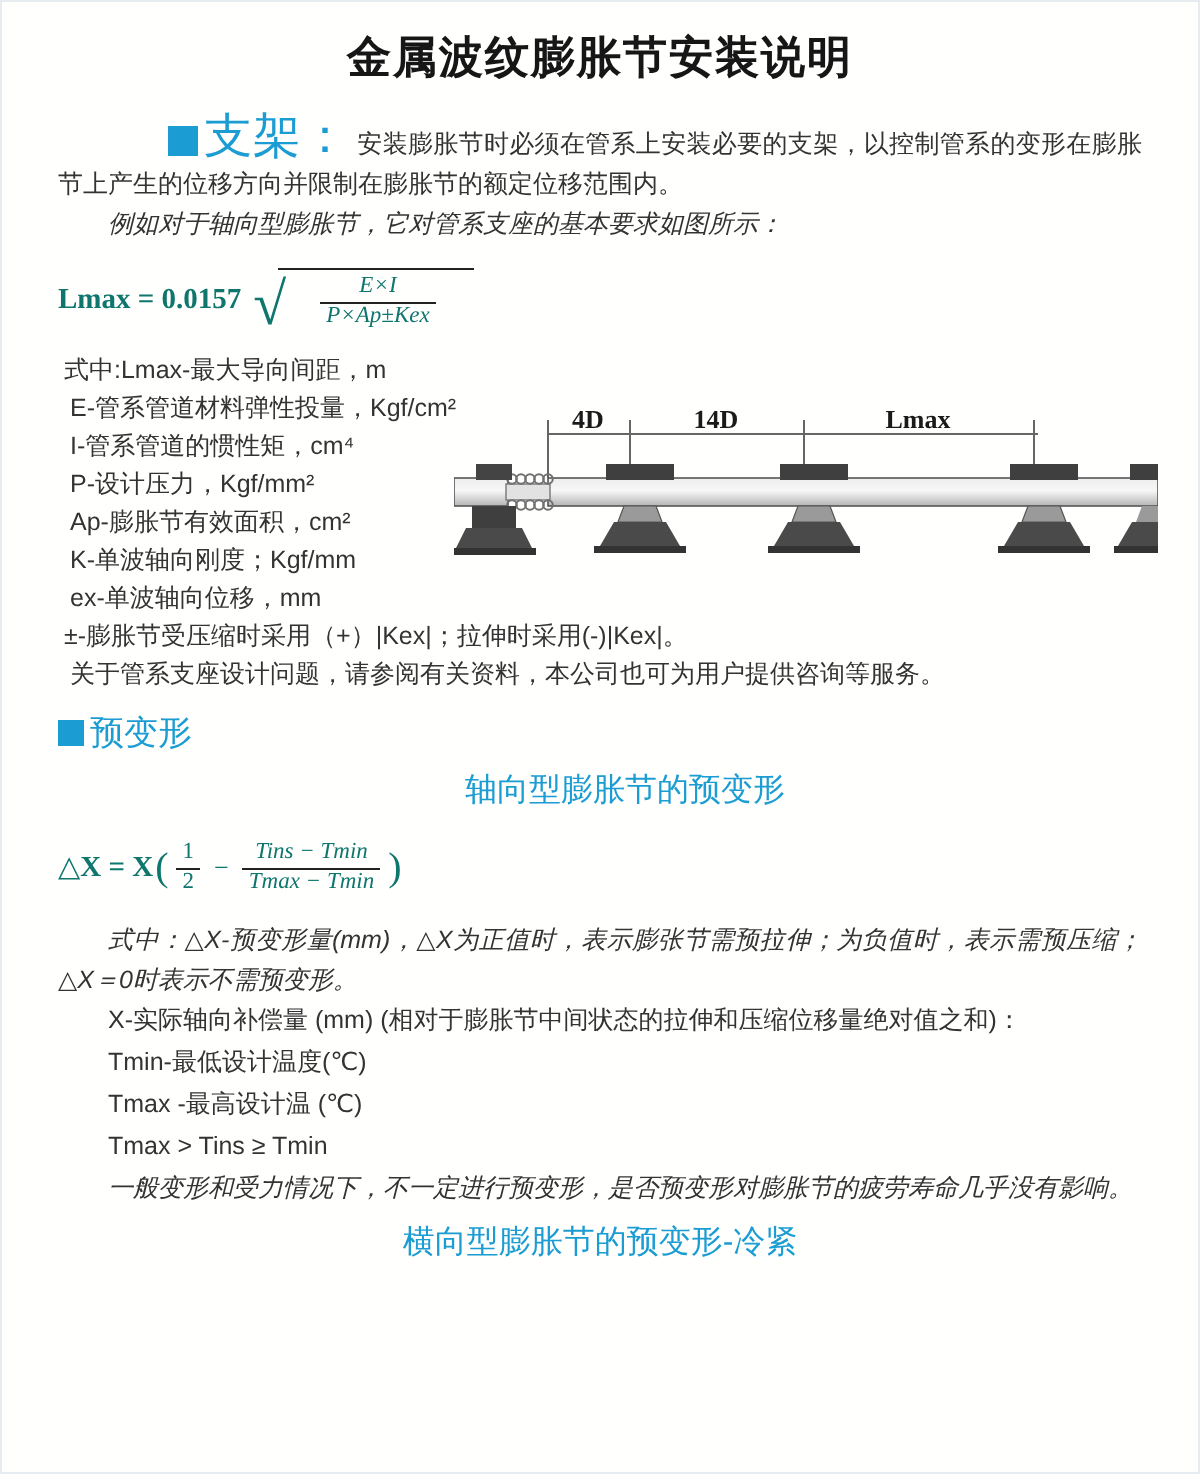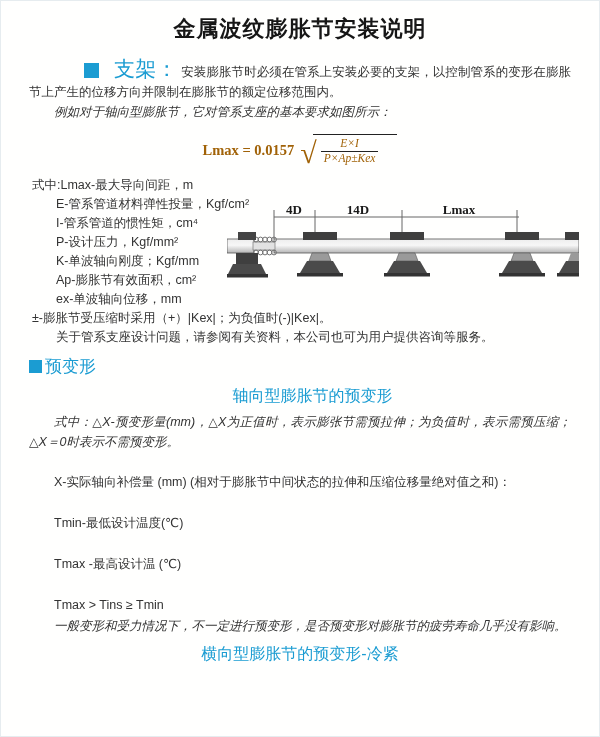--- a/index.html
+++ b/index.html
@@ -20,52 +20,52 @@
     margin-bottom: 17px;
   }
   .para { text-align: justify; }
   .indent { text-indent: 2em; font-style: italic; }
   .sq {
     display: inline-block; width: 15px; height: 15px;
     background: var(--accent); vertical-align: -2px; margin-right: 3px;
   }
   .sq.small { width: 13px; height: 13px; vertical-align: -1px; }
   .support-lead { text-indent: 55px; }
-  .blue-head { color: var(--accent); font-size: 21px; font-weight: 400; margin-right: 4px; margin-left: 12px; }
+  .blue-head { color: var(--accent); font-size: 24px; font-weight: 400; margin-right: 4px; }
   .section-head { margin: 9px 0 4px 0; }
   .section-head .txt { color: var(--accent); font-size: 17px; font-weight: 400; }
   .sub-head { color: var(--accent); font-size: 16px; font-weight: 400; margin: 8px 0 6px 25px; text-align: center; }
   .sub-head.flush { margin-left: 0; }
 
   
   .formula-row {
-    display: flex; align-items: center; justify-content: center;
+    display: flex; align-items: center; justify-content: flex-start;
     font-family: "Liberation Serif", "DejaVu Serif", serif;
-    margin: 8px 0 6px 0; min-height: 40px; color: #a16207;
+    margin: 8px 0 6px 0; min-height: 40px; color: #0f766e;
   }
   .f-bold { font-weight: 700; font-size: 14.5px; }
   .f-mid  { font-size: 13px; margin: 0 4px; }
   .paren  { font-size: 20px; font-weight: 400; margin: 0 1px; }
   .frac { display: inline-block; text-align: center; vertical-align: middle;
           font-size: 11.5px; line-height: 1.2; margin: 0 3px; }
   .frac .num, .frac .den { display: block; padding: 0 3px; }
   .frac .den { border-top: 1px solid #222; }
   .ital { font-style: italic; }
   .sqrt { display: inline-flex; align-items: center; margin-left: 6px; }
   .sqrt-sign { font-size: 30px; line-height: 0.9; font-weight: 400; margin-right: -4px; margin-top: 4px; }
-  .radicand { display: inline-block; border-top: 1.5px solid #222; padding: 2px 16px 0 5px; }
+  .radicand { display: inline-block; border-top: 1.5px solid #222; padding: 2px 16px 0 18px; }
 
   
   .defs-wrap { position: relative; margin-top: 4px; min-height: 172px; }
   .def-line { line-height: 19px; margin-left: 3px; }
-  .def-line.sub { margin-left: 27px; }
+  .def-line.sub { margin-left: 6px; }
   .diagram { position: absolute; top: 27px; right: -8px; }
 
   
-  .param-line { margin-left: 25px; line-height: 21px; margin-top: 20px; }
+  .param-line { margin-left: 25px; line-height: 21px; }
 </style>
 </head>
 <body>
 
 <div class="page">
 
   <h1 class="title">金属波纹膨胀节安装说明</h1>
 
   <p class="para support-lead"><span class="sq"></span><span class="blue-head">支架：</span><span>安装膨胀节时必须在管系上安装必要的支架，以控制管系的变形在膨胀节上产生的位移方向并限制在膨胀节的额定位移范围内。</span></p>
 
@@ -82,24 +82,24 @@
         </span>
       </span>
     </span>
   </div>
 
   <div class="defs-wrap">
     <div class="def-line">式中:Lmax-最大导向间距，m</div>
     <div class="def-line sub">E-管系管道材料弹性投量，Kgf/cm²</div>
     <div class="def-line sub">I-管系管道的惯性矩，cm⁴</div>
     <div class="def-line sub">P-设计压力，Kgf/mm²</div>
+    <div class="def-line sub">Ap-膨胀节有效面积，cm²</div>
     <div class="def-line sub">K-单波轴向刚度；Kgf/mm</div>
-    <div class="def-line sub">Ap-膨胀节有效面积，cm²</div>
     <div class="def-line sub">ex-单波轴向位移，mm</div>
-    <div class="def-line">±-膨胀节受压缩时采用（+）|Kex|；为负值时(-)|Kex|。</div>
+    <div class="def-line">±-膨胀节受压缩时采用（+）|Kex|；拉伸时采用(-)|Kex|。</div>
     <div class="def-line sub">关于管系支座设计问题，请参阅有关资料，本公司也可为用户提供咨询等服务。</div>
 
     <svg class="diagram" width="352" height="96" viewBox="0 0 352 96">
       <defs>
         <linearGradient id="pipeGrad" x1="0" y1="0" x2="0" y2="1">
           <stop offset="0" stop-color="#ededed"></stop>
           <stop offset="0.45" stop-color="#f7f7f7"></stop>
           <stop offset="1" stop-color="#b5b5b5"></stop>
         </linearGradient>
       </defs>
@@ -166,20 +166,34 @@
         <rect x="330" y="70" width="22" height="3.5" fill="#333"></rect>
       </g>
     </svg>
   </div>
 
   <div class="section-head"><span class="sq small"></span><span class="txt">预变形</span></div>
 
 
   <h3 class="sub-head">轴向型膨胀节的预变形</h3>
 
+  <div class="formula-row">
+    <span class="f-bold">△X = X</span>
+    <span class="paren">(</span>
+    <span class="frac">
+      <span class="num">1</span>
+      <span class="den">2</span>
+    </span>
+    <span class="f-mid">−</span>
+    <span class="frac ital">
+      <span class="num">Tins − Tmin</span>
+      <span class="den">Tmax − Tmin</span>
+    </span>
+    <span class="paren">)</span>
+  </div>
 
   <p class="para indent">式中：△X-预变形量(mm)，△X为正值时，表示膨张节需预拉伸；为负值时，表示需预压缩；△X＝0时表示不需预变形。</p>
 
   <div class="param-line">X-实际轴向补偿量 (mm) (相对于膨胀节中间状态的拉伸和压缩位移量绝对值之和)：</div>
   <div class="param-line">Tmin-最低设计温度(℃)</div>
   <div class="param-line">Tmax -最高设计温 (℃)</div>
   <div class="param-line">Tmax &gt; Tins ≥ Tmin</div>
 
   <p class="para indent">一般变形和受力情况下，不一定进行预变形，是否预变形对膨胀节的疲劳寿命几乎没有影响。</p>
 

